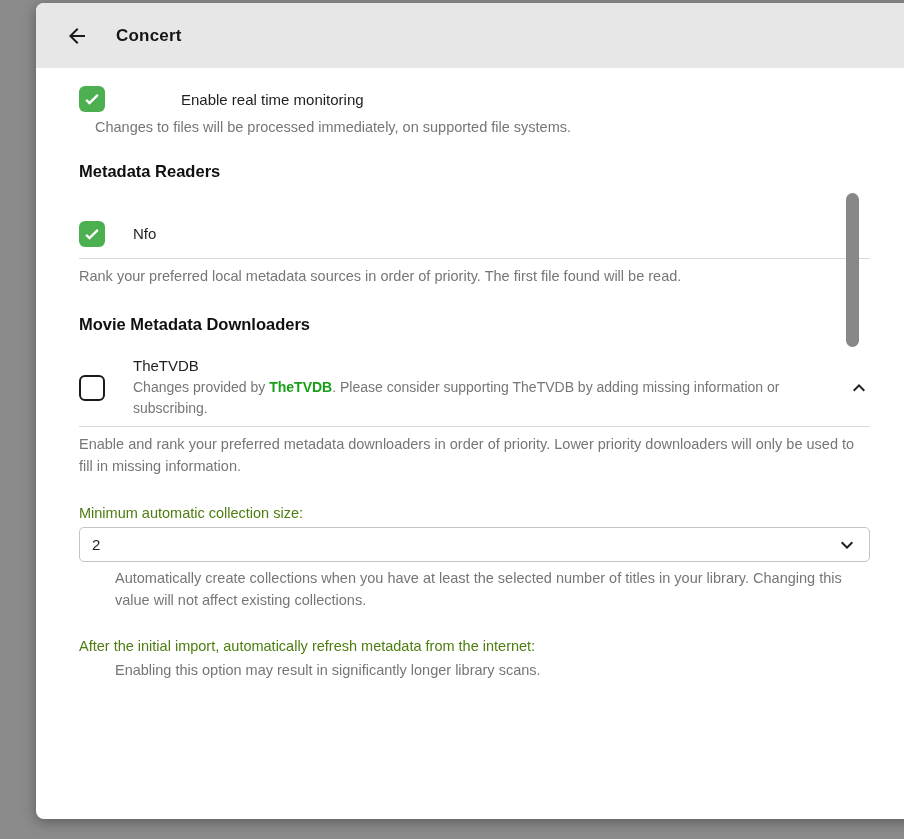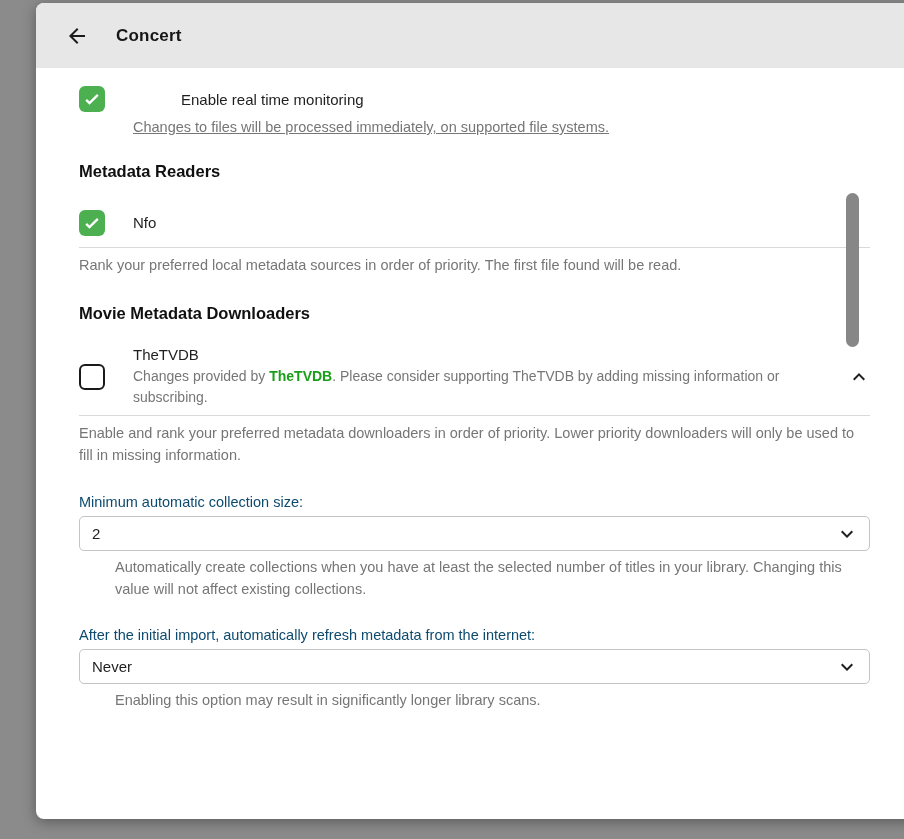--- a/index.html
+++ b/index.html
@@ -49,26 +49,26 @@
     border-radius: 6px; cursor: pointer;
     display: flex; align-items: center; justify-content: center;
   }
   .checkbox.checked { background: #4caf50; }
   .checkbox.unchecked { background: #fff; border: 2.5px solid #1a1a1a; }
   .check-label { margin-left: 28px; font-size: 15px; color: #1f1f1f; cursor: pointer; }
 
   .field-desc, .help-text {
     color: #767676; font-size: 14.5px; line-height: 21.5px;
   }
-  .desc-indent { margin-left: 54px; margin-top: 5px; text-decoration: underline; }
+  .desc-indent { margin-left: 16px; margin-top: 5px; }
 
   .section-title { font-size: 16.5px; font-weight: bold; color: #101010; }
   .mt-realtime { margin-top: 9px; gap: 48px; }
   .mt-readers-title { margin-top: 23px; }
-  .mt-nfo { margin-top: 29px; }
+  .mt-nfo { margin-top: 40px; }
   .divider { border: none; border-top: 1px solid #d9d9d9; margin-top: 11px; }
   .mt-rank-desc { margin-top: 7px; }
   .mt-downloaders-title { margin-top: 28px; }
   .downloader-list { margin-top: 15px; }
   .downloader-row {
     display: flex; align-items: center;
     padding: 11px 0;
     border-bottom: 1px solid #d9d9d9;
   }
   .downloader-row.tall { padding: 8px 0; }
@@ -77,21 +77,21 @@
   .row-desc { font-size: 14px; color: #767676; line-height: 20.5px; margin-top: 3px; padding-right: 40px; }
   .green-link { color: #18a018; font-weight: bold; text-decoration: none; cursor: pointer; }
   .chevron-btn {
     border: none; background: transparent; cursor: pointer;
     width: 34px; height: 34px; flex: 0 0 34px;
     display: flex; align-items: center; justify-content: center;
     margin-right: -6px;
   }
   .mt-enable-desc { margin-top: 7px; }
 
-  .field-label { font-size: 14.5px; color: #0c4a6e; }
+  .field-label { font-size: 14.5px; color: #4d7c0f; }
   .mt-field1 { margin-top: 28px; }
   .mt-field2 { margin-top: 27px; }
   .select-box {
     margin-top: 6px;
     height: 35px; width: 100%;
     border: 1px solid #c4c4c4; border-radius: 5px;
     background: #fff;
     display: flex; align-items: center;
     padding: 0 10px 0 12px;
     cursor: pointer;
@@ -184,26 +184,18 @@
       <span class="select-value">2</span>
       <span>
         <svg width="24" height="24" viewBox="0 0 24 24">
           <path d="M16.59 8.59 12 13.17 7.41 8.59 6 10l6 6 6-6z" fill="#1f1f1f"></path>
         </svg>
       </span>
     </div>
     <div class="help-text mt-help">Automatically create collections when you have at least the selected number of titles in your library. Changing this value will not affect existing collections.</div>
 
     <div class="field-label mt-field2">After the initial import, automatically refresh metadata from the internet:</div>
-    <div class="select-box">
-      <span class="select-value">Never</span>
-      <span>
-        <svg width="24" height="24" viewBox="0 0 24 24">
-          <path d="M16.59 8.59 12 13.17 7.41 8.59 6 10l6 6 6-6z" fill="#1f1f1f"></path>
-        </svg>
-      </span>
-    </div>
     <div class="help-text mt-help">Enabling this option may result in significantly longer library scans.</div>
 
   </div>
 </div>
 
 <div class="scrollbar-thumb"></div>
 
 </body></html>

